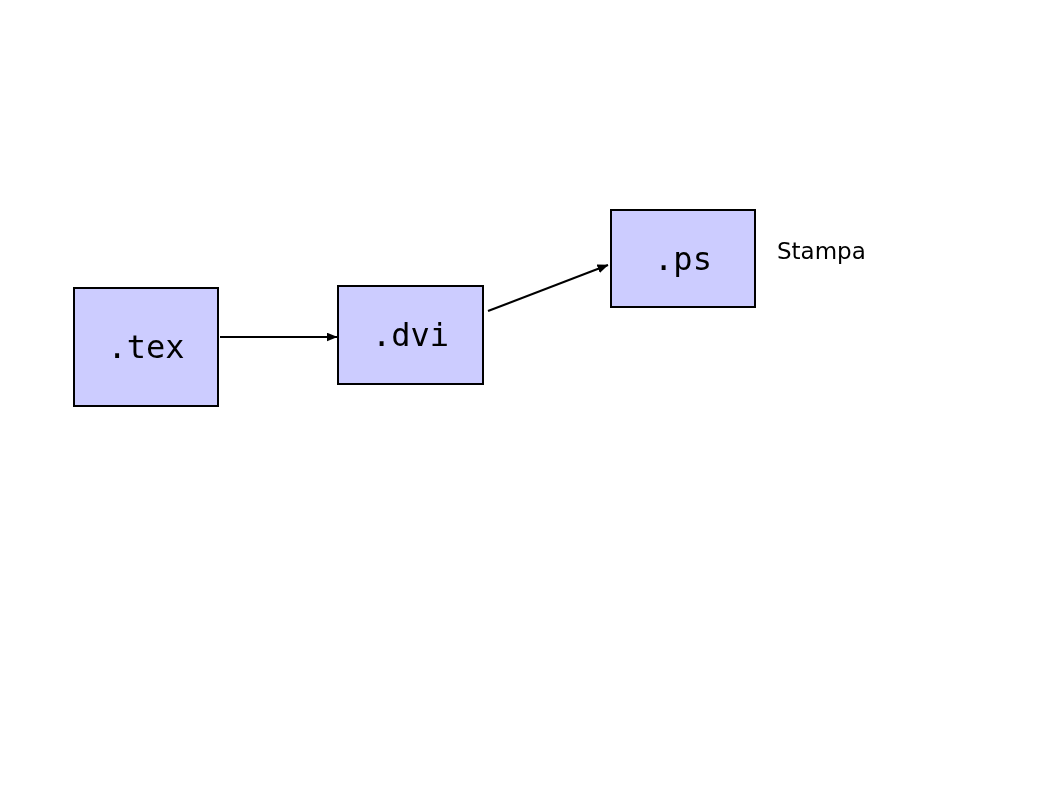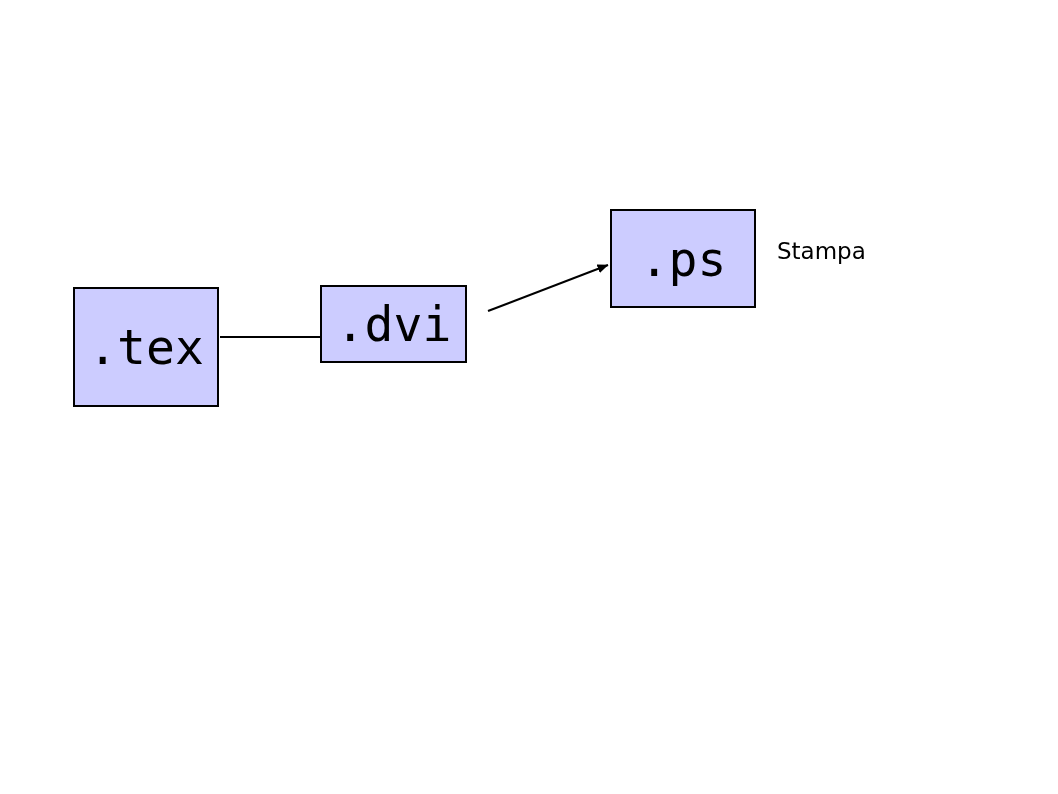--- a/index.html
+++ b/index.html
@@ -23,37 +23,37 @@
     position: absolute;
     box-sizing: border-box;
     background: #ccccff;
     border: 2px solid #000000;
     display: flex;
     align-items: center;
     justify-content: center;
   }
   .node-label {
     font-family: "DejaVu Sans Mono", monospace;
-    font-size: 48px;
+    font-size: 32px;
     line-height: 1;
     color: #000000;
     white-space: pre;
     letter-spacing: 0px;
   }
   #box-tex {
     left: 73px;
     top: 287px;
     width: 146px;
     height: 120px;
   }
   #box-dvi {
-    left: 320px;
+    left: 337px;
     top: 285px;
     width: 147px;
-    height: 78px;
+    height: 100px;
     justify-content: center;
   }
   #box-ps {
     left: 610px;
     top: 209px;
     width: 146px;
     height: 99px;
   }
   #edge-layer {
     position: absolute;

